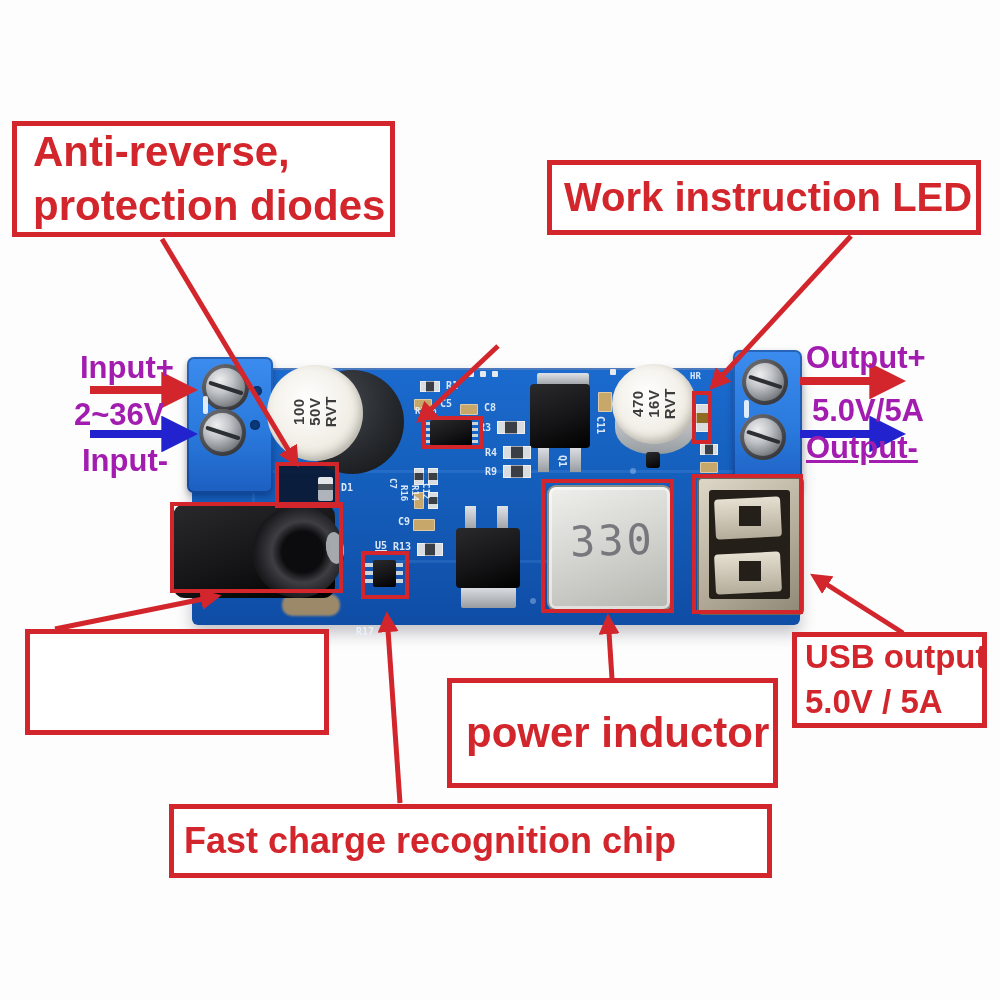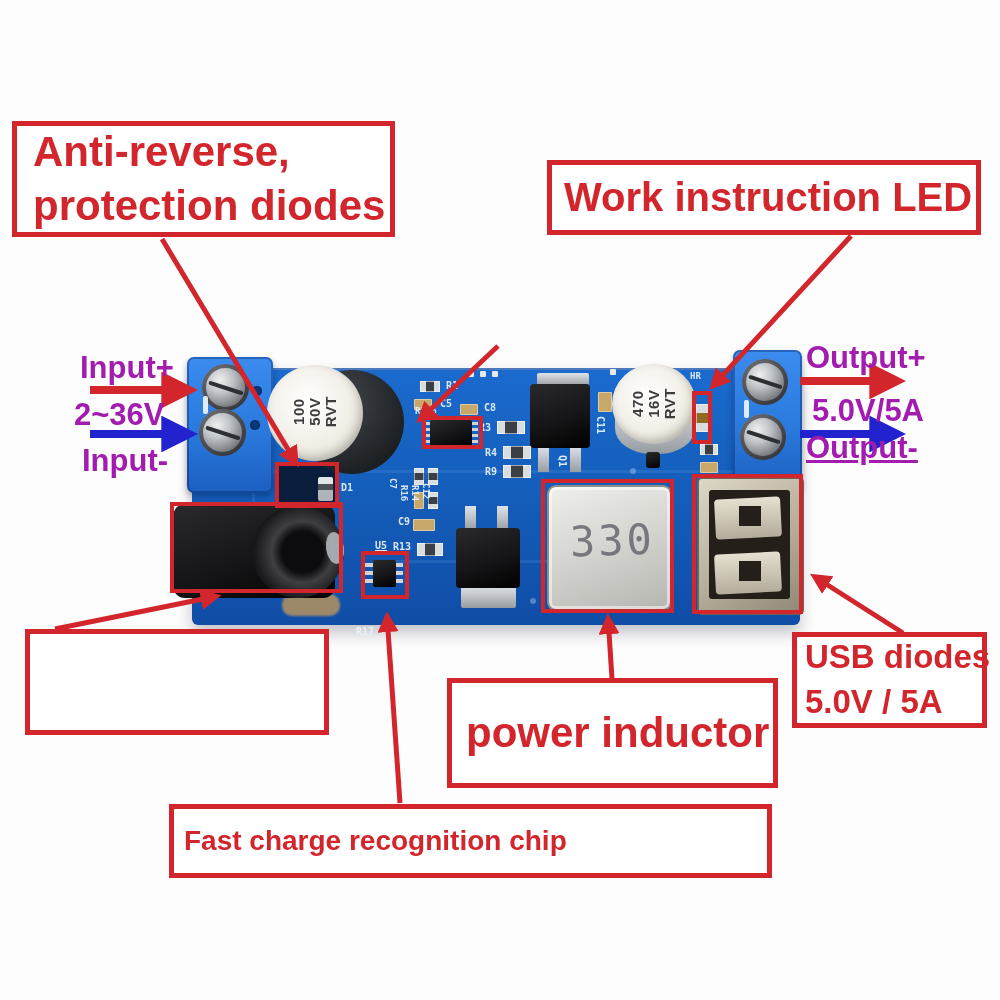--- a/index.html
+++ b/index.html
@@ -231,25 +231,25 @@
 
 
   <div class="callout" style="left:25px;top:629px;width:304px;height:106px;font-size:42px;padding-left:12px;">
   </div>
 
   <div class="callout" style="left:447px;top:678px;width:331px;height:110px;font-size:42px;padding-left:14px;">
     <span class="l2">power inductor</span>
   </div>
 
   <div class="callout" style="left:792px;top:632px;width:195px;height:96px;font-size:33px;padding-left:8px;line-height:1.35;">
-    <span class="l1">USB diodes</span>
+    <span class="l1">USB output</span>
     <span class="l2">5.0V / 5A</span>
   </div>
 
-  <div class="callout" style="left:169px;top:804px;width:603px;height:74px;font-size:28px;padding-left:10px;">
+  <div class="callout" style="left:169px;top:804px;width:603px;height:74px;font-size:36px;padding-left:10px;">
     <span class="l1">Fast charge recognition chip</span>
   </div>
 
   <div class="iolabel" style="left:80px;top:350px;">Input+</div>
   <div class="iolabel" style="left:74px;top:397px;">2~36V</div>
   <div class="iolabel" style="left:82px;top:443px;">Input-</div>
   <div class="iolabel" style="left:806px;top:340px;">Output+</div>
   <div class="iolabel" style="left:812px;top:393px;">5.0V/5A</div>
   <div class="iolabel" style="left:806px;top:430px;text-decoration:underline;">Output-</div>
 

